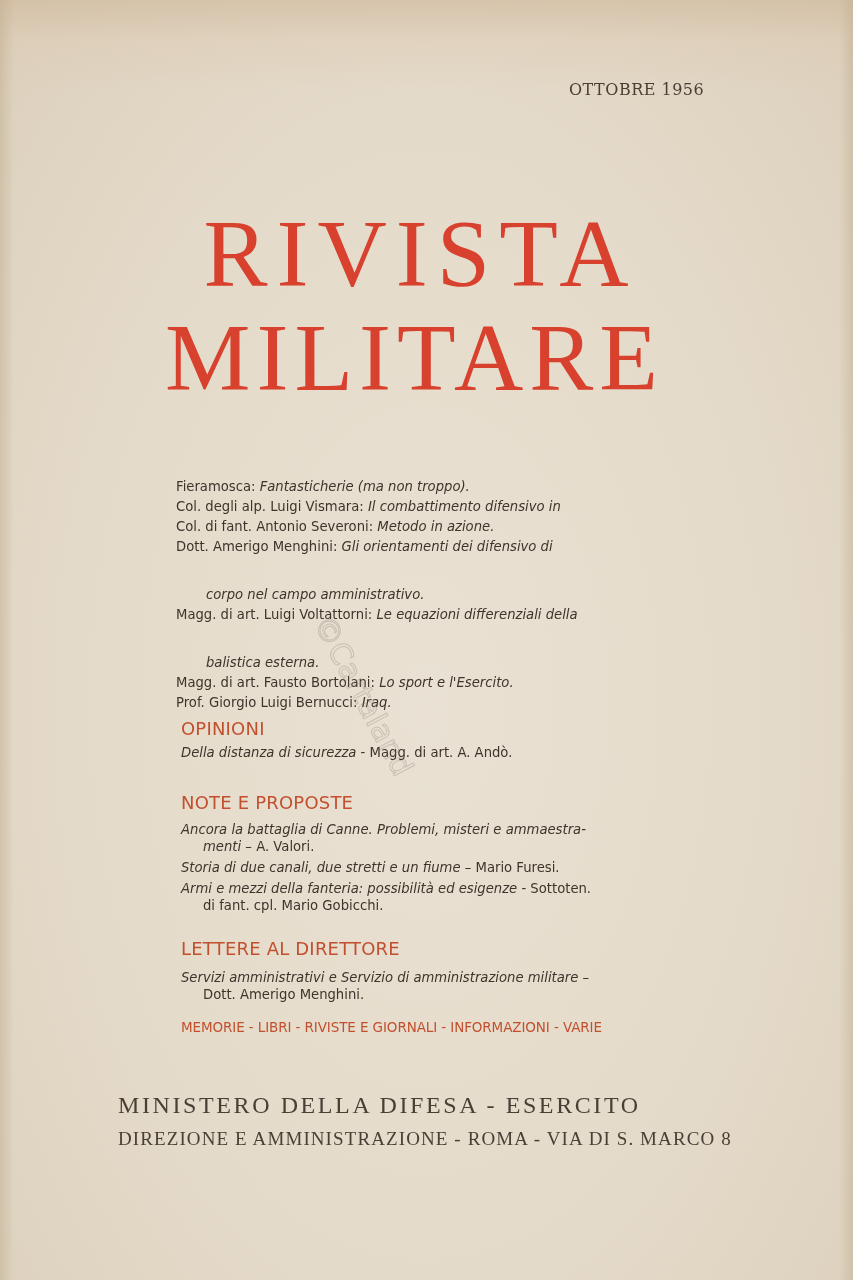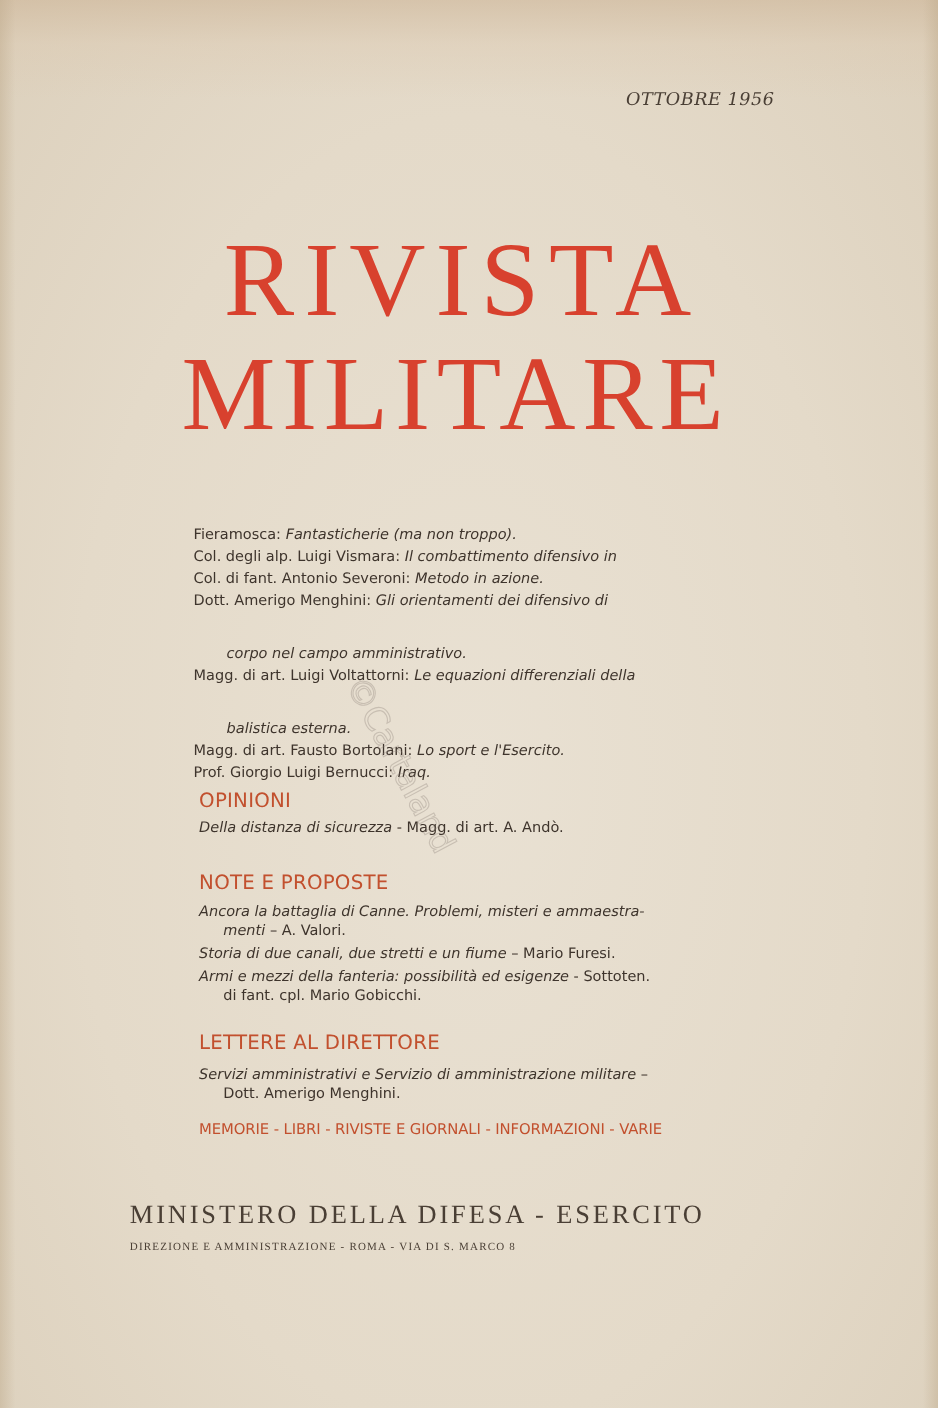--- a/index.html
+++ b/index.html
@@ -18,21 +18,20 @@
     }
     .edge-left { position:absolute; left:0; top:0; width:14px; height:1280px;
       background: linear-gradient(90deg, rgba(190,170,140,0.45), rgba(230,220,205,0)); }
     .edge-right { position:absolute; right:0; top:0; width:14px; height:1280px;
       background: linear-gradient(270deg, rgba(190,170,140,0.45), rgba(230,220,205,0)); }
 
     .date {
       position: absolute; left: 569px; top: 80px;
       font-family: "DejaVu Serif", serif; font-size: 16px; letter-spacing: 0.5px;
       color: #4a3f35;
-      font-style: italic;
     }
     .title-line {
       position: absolute; left: 0; width: 853px; text-align: center;
       font-family: "Liberation Serif", serif; font-weight: normal;
       color: #d8412e; letter-spacing: 7px;
     }
     .title-1 { top: 198px; font-size: 96px; left: -6px; letter-spacing: 9px; }
     .title-2 { top: 302px; font-size: 96px; left: -12px; letter-spacing: 6px; }
 
     .toc {
@@ -60,21 +59,21 @@
       font-size: 13.5px; color: #c2502e; white-space: nowrap; letter-spacing: -0.1px;
     }
 
     .publisher {
       position: absolute; left: 118px; top: 1092px; width: 585px;
       font-family: "Liberation Serif", serif; font-size: 24px; letter-spacing: 2.6px;
       color: #4a3f35; white-space: nowrap;
     }
     .address {
       position: absolute; left: 118px; top: 1128px; width: 585px;
-      font-family: "Liberation Serif", serif; font-size: 10px; letter-spacing: 1.1px;
+      font-family: "Liberation Serif", serif; font-size: 19px; letter-spacing: 1.1px;
       color: #4a3f35; white-space: nowrap;
     }
 
     .watermark {
       position: absolute; left: 322px; top: 600px;
       transform: rotate(62deg); transform-origin: left center;
       font-family: "DejaVu Sans", sans-serif; font-size: 30px;
       color: transparent; -webkit-text-stroke: 1px rgba(140,130,120,0.35);
       white-space: nowrap; pointer-events: none;
     }

